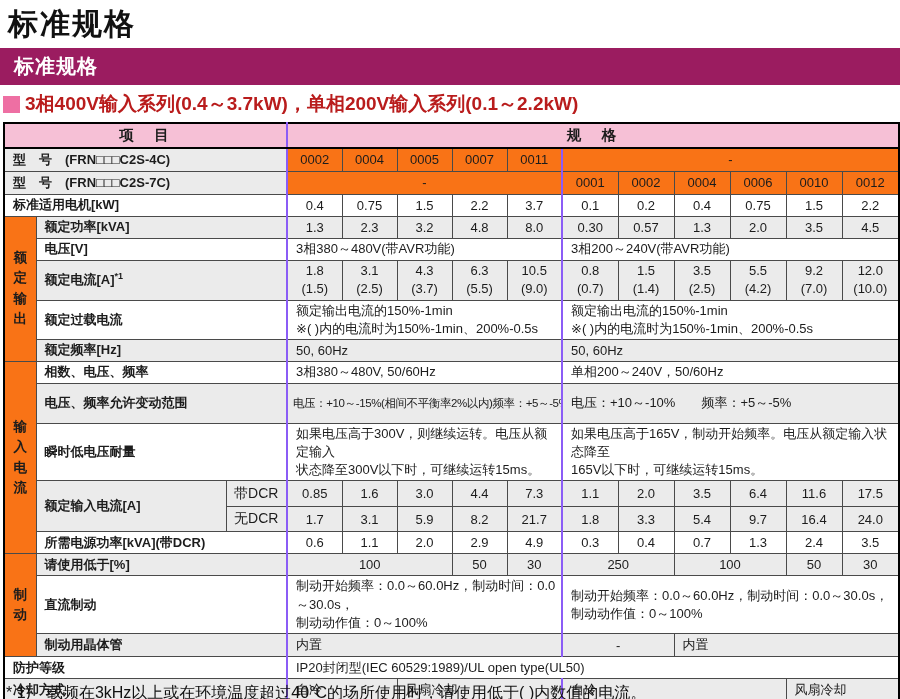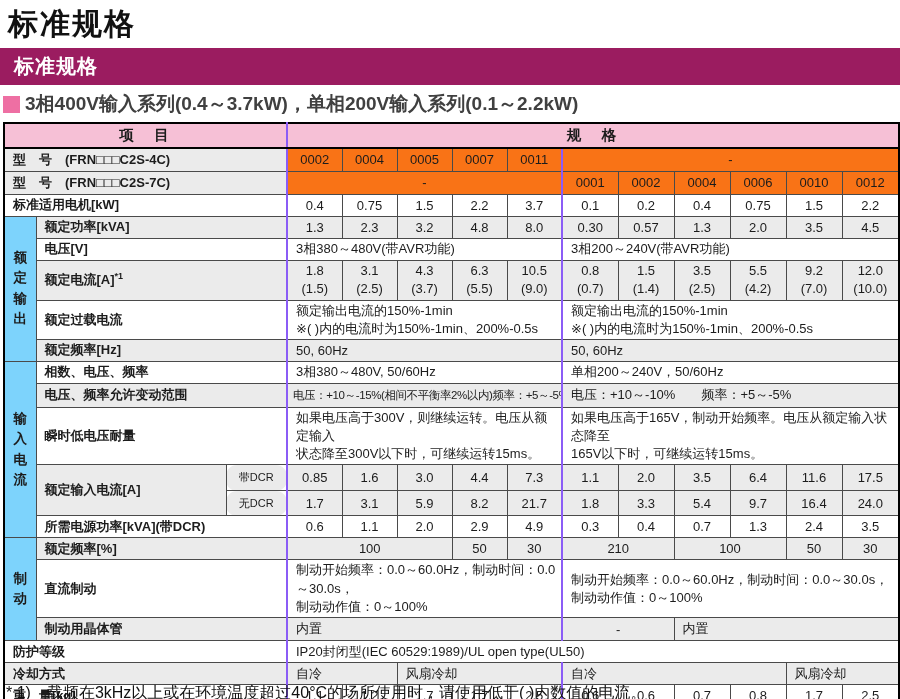--- a/index.html
+++ b/index.html
@@ -12,49 +12,49 @@
     letter-spacing:2px; color:#111;
   }
   .banner {
     position:absolute; top:48px; left:0; width:900px; height:37px;
     background:#9b1c60; color:#ffffff; font-size:20px; font-weight:bold;
     line-height:37px; padding-left:14px; box-sizing:border-box; letter-spacing:1px;
   }
   .subtitle {
     position:absolute; top:91px; left:3px; height:26px;
     display:flex; align-items:center; gap:5px;
-    font-size:19px; font-weight:bold; color:#404040;
+    font-size:19px; font-weight:bold; color:#b91c1c;
   }
   .sq { width:17px; height:17px; background:#ee6fa3; flex:0 0 auto; }
 
   table.spec {
     position:absolute; top:122px; left:3px; width:894px;
     border-collapse:collapse; table-layout:fixed;
     border:2px solid #000;
   }
   td {
     border:1px solid #4a4a4a; font-size:13px; text-align:center;
     padding:1px 2px; overflow:hidden; vertical-align:middle; color:#1c1c1c;
   }
   .lab  { text-align:left; font-weight:bold; padding:1px 4px 1px 8px; }
   .txt  { text-align:left; padding-left:8px; }
   .pre  { white-space:pre-line; line-height:1.4; }
   .ctr  { text-align:center; }
-  .sub  { font-size:11px;border-radius:11px; }
+  .sub  { font-size:14px; }
   .tight{ font-size:11.5px; white-space:nowrap; padding-left:5px; letter-spacing:-0.4px; }
   .gray { background:#ebebeb; }
   .pink { background:#f97316; }
   .hdr  { background:#f6c0d6; font-weight:bold; font-size:14.5px; letter-spacing:3px; }
-  .grp  { background:#7dd3fc; font-weight:bold; padding:0; }
+  .grp  { background:#f97316; font-weight:bold; padding:0; }
   .vtxt { width:15px; margin:0 auto; word-break:break-all; line-height:1.5; font-size:13.5px; white-space:normal; }
   .s4, .s9 { border-left:2px solid #8b5cf6; }
   tr.hrow td { border-bottom:2px solid #000; }
   sup { font-size:9px; }
   .rh25{height:25px}.rh23{height:23px}.rh22{height:22px}.rh40{height:40px}
-  .rh42{height:36px}.rh24{height:24px}.rh43{height:43px}.rh26{height:26px}
+  .rh42{height:36px}.rh24{height:40px}.rh43{height:43px}.rh26{height:26px}
   .footnote {
     position:absolute; top:683px; left:6px; font-size:16px; color:#111;
   }
 </style>
 </head>
 <body>
 
 <div class="page-title">标准规格</div>
 <div class="banner">标准规格</div>
 <div class="subtitle">
@@ -254,25 +254,25 @@
     <td>0.7</td>
     <td>1.3</td>
     <td>2.4</td>
     <td>3.5</td>
   </tr>
 
   <tr class="rh22">
     <td rowspan="3" class="grp">
           <div class="vtxt">制动</div>
         </td>
-    <td colspan="2" class="lab gray">额定频率[%]</td>
+    <td colspan="2" class="lab gray">请使用低于[%]</td>
     <td colspan="3" class="gray s4">100</td>
     <td class="gray">50</td>
     <td class="gray">30</td>
-    <td colspan="2" class="gray s9">210</td>
+    <td colspan="2" class="gray s9">250</td>
     <td colspan="2" class="gray">100</td>
     <td class="gray">50</td>
     <td class="gray">30</td>
   </tr>
 
   <tr class="rh43">
     <td colspan="2" class="lab">直流制动</td>
     <td colspan="5" class="txt pre s4">制动开始频率：0.0～60.0Hz，制动时间：0.0～30.0s，
 制动动作值：0～100%</td>
     <td colspan="6" class="txt pre s9">制动开始频率：0.0～60.0Hz，制动时间：0.0～30.0s，

